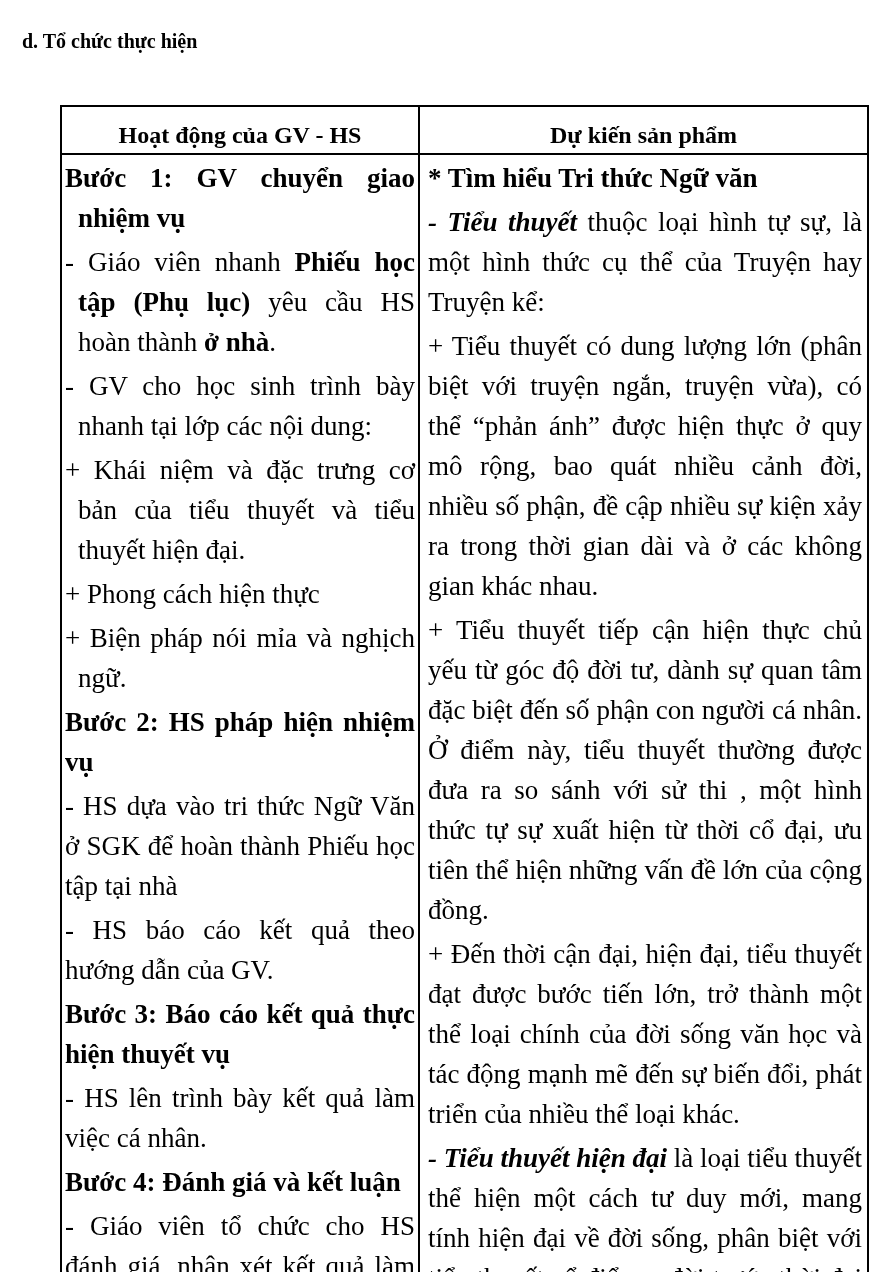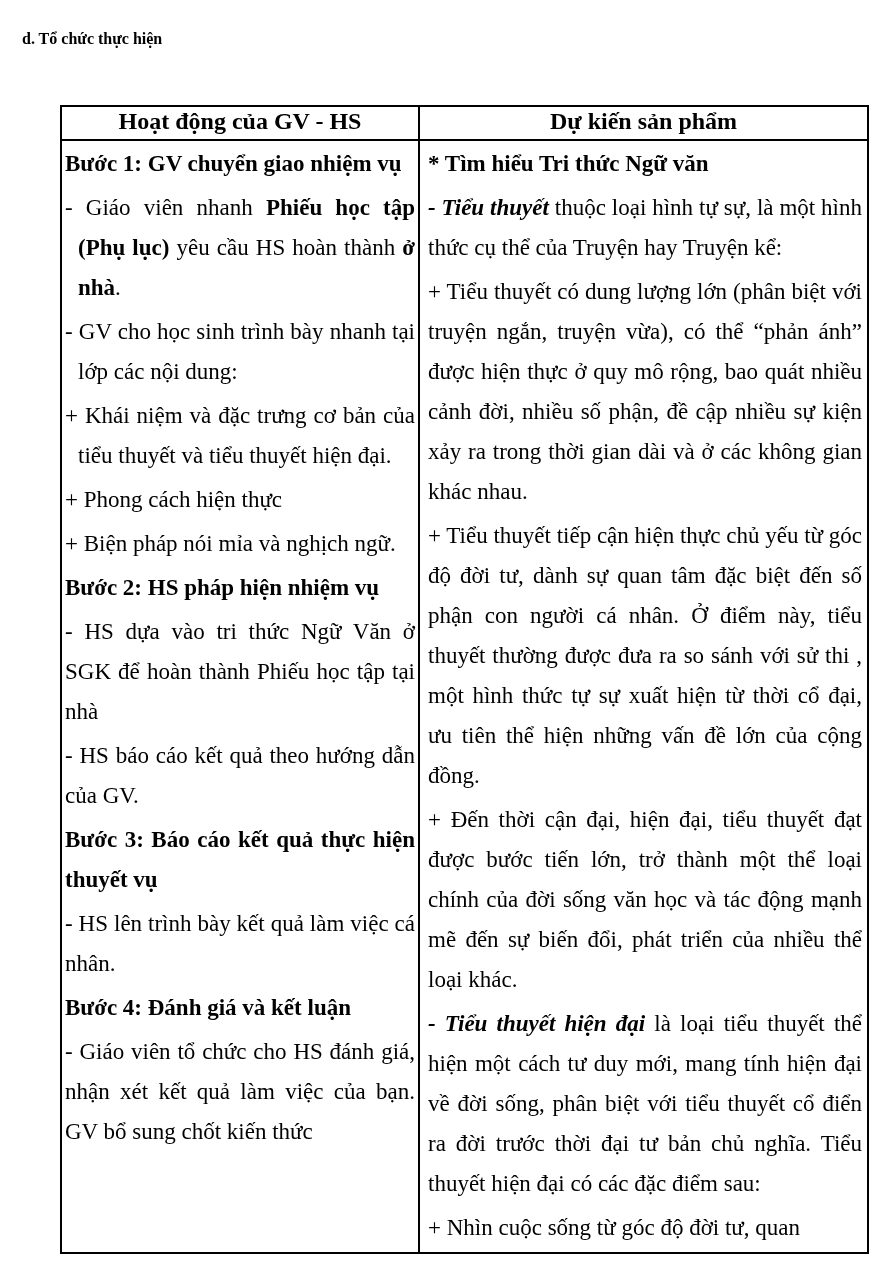--- a/index.html
+++ b/index.html
@@ -7,21 +7,21 @@
     width: 883px; height: 1272px;
     background: #ffffff;
     color: #000000;
     font-family: "Liberation Serif", "DejaVu Serif", serif;
     position: relative;
     overflow: hidden;
   }
   .section-title {
     position: absolute;
     left: 22px; top: 30px;
-    font-size: 16px;
+    font-size: 20px;
     font-weight: bold;
   }
   table.doc-table {
     position: absolute;
     left: 60px; top: 105px;
     width: 797px;
     border-collapse: collapse;
     table-layout: fixed;
     background: #ffffff;
   }
@@ -29,27 +29,27 @@
     border: 2px solid #000000;
     vertical-align: top;
     overflow: hidden;
   }
   th.col-activities { width: 352px; }
   th.col-products  { width: 443px; border-radius: 16px; }
   table.doc-table th {
     font-size: 24px;
     font-weight: bold;
     text-align: center;
-    padding: 1px 2px 3px 2px;
+    padding: 15px 2px 3px 2px;
     height: 28px;
   }
   td.cell-activities { padding: 3px 3px 0 3px; height: 1100px; }
   td.cell-products   { padding: 3px 5px 0 8px; height: 1100px; }
   .p {
-    font-size: 23px;
+    font-size: 27px;
     line-height: 40px;
     text-align: justify;
     margin: 0 0 4px 0;
   }
   .hang {
     padding-left: 13px;
     text-indent: -13px;
   }
   .b  { font-weight: bold; }
   .bi { font-weight: bold; font-style: italic; }

